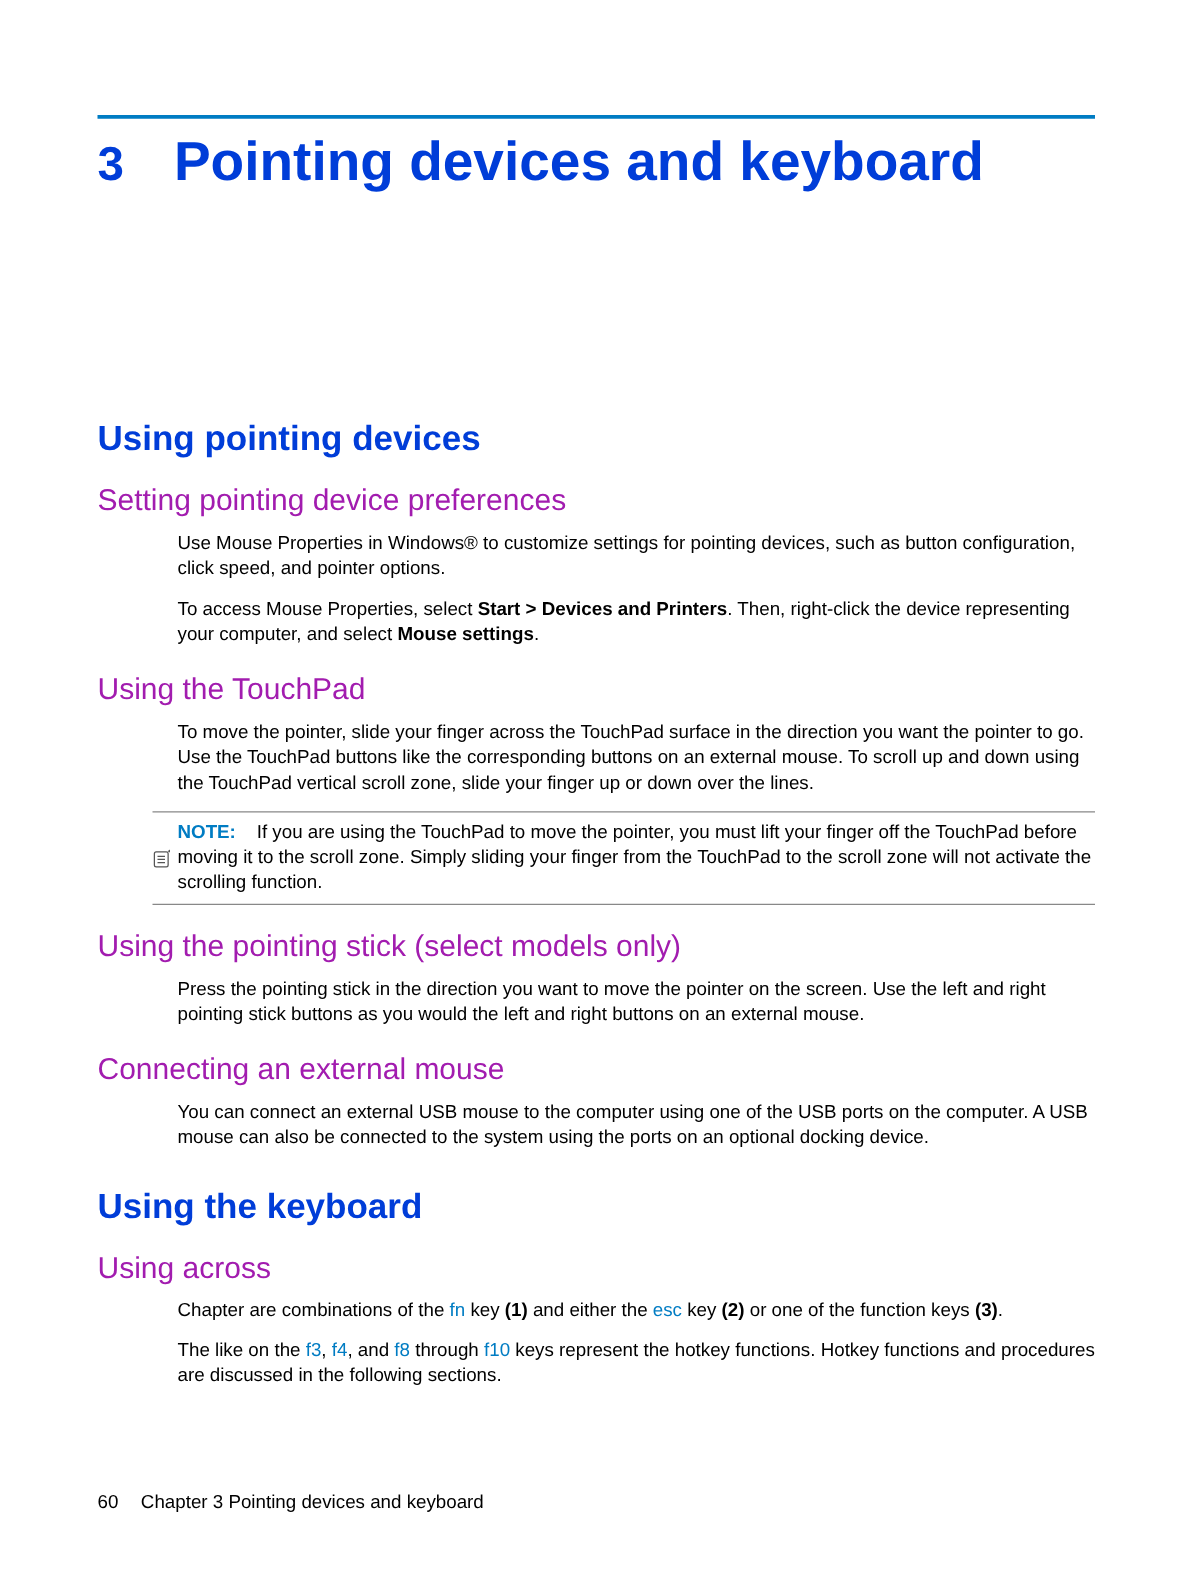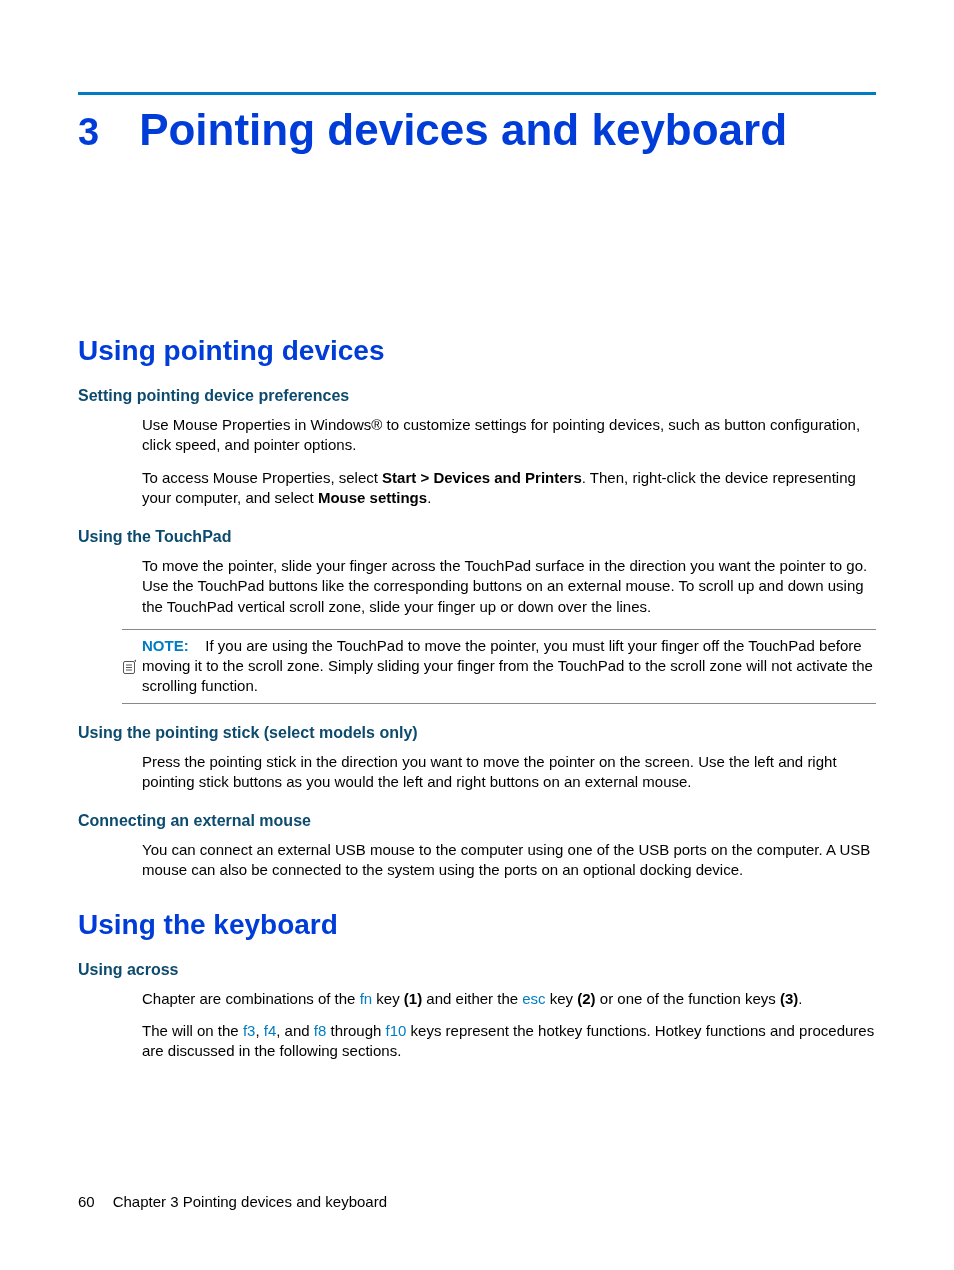--- a/index.html
+++ b/index.html
@@ -35,23 +35,23 @@
     font-weight: bold;
     color: #003dd8;
   }
   h2.section {
     font-size: 28px;
     font-weight: bold;
     color: #003dd8;
     margin: 28px 0 10px 0;
   }
   h3.subsection {
-    font-size: 16px;
-    font-weight: bold;
-    color: #0c4a6e;
+    font-size: 24px;
+    font-weight: normal;
+    color: #a21caf;
     margin: 20px 0 8px 0;
   }
   p.body {
     font-size: 15px;
     line-height: 1.35;
     margin: 10px 0 12px 64px;
     color: #000;
   }
   .bold { font-weight: bold; }
   .key { color: #007cc3; }
@@ -129,20 +129,20 @@
   <h3 class="subsection">Connecting an external mouse</h3>
   <p class="body">You can connect an external USB mouse to the computer using one of the USB ports on the computer. A USB mouse can also be connected to the system using the ports on an optional docking device.</p>
 
   <h2 class="section">Using the keyboard</h2>
 
   <h3 class="subsection">Using across</h3>
   <p class="body">
     <span>Chapter are combinations of the </span><span class="key">fn</span><span> key </span><span class="bold">(1)</span><span> and either the </span><span class="key">esc</span><span> key </span><span class="bold">(2)</span><span> or one of the function keys </span><span class="bold">(3)</span><span>.</span>
   </p>
   <p class="body">
-    <span>The will on the </span><span class="key">f3</span><span>, </span><span class="key">f4</span><span>, and </span><span class="key">f8</span><span> through </span><span class="key">f10</span><span> keys represent the hotkey functions. Hotkey functions and procedures are discussed in the following sections.</span>
+    <span>The like on the </span><span class="key">f3</span><span>, </span><span class="key">f4</span><span>, and </span><span class="key">f8</span><span> through </span><span class="key">f10</span><span> keys represent the hotkey functions. Hotkey functions and procedures are discussed in the following sections.</span>
   </p>
 
   <div class="footer">
     <span class="pgnum">60</span><span>Chapter 3   Pointing devices and keyboard</span>
   </div>
 
 </div>
 
 </body></html>

